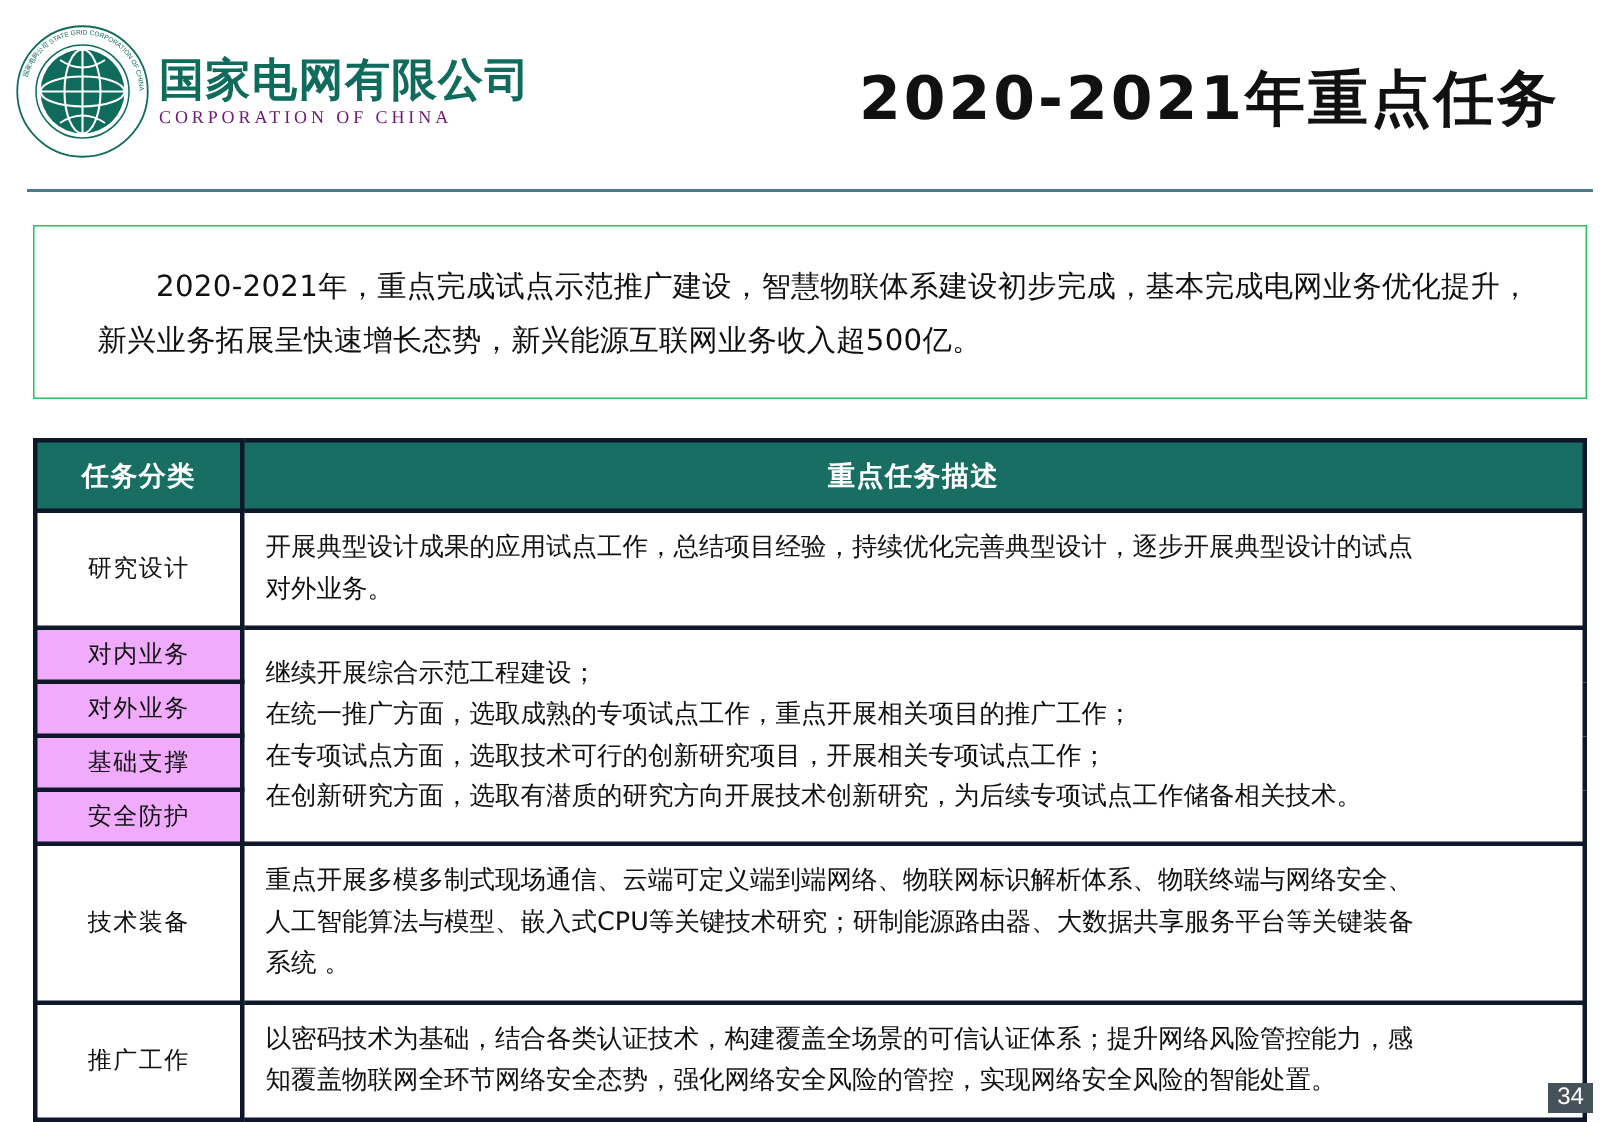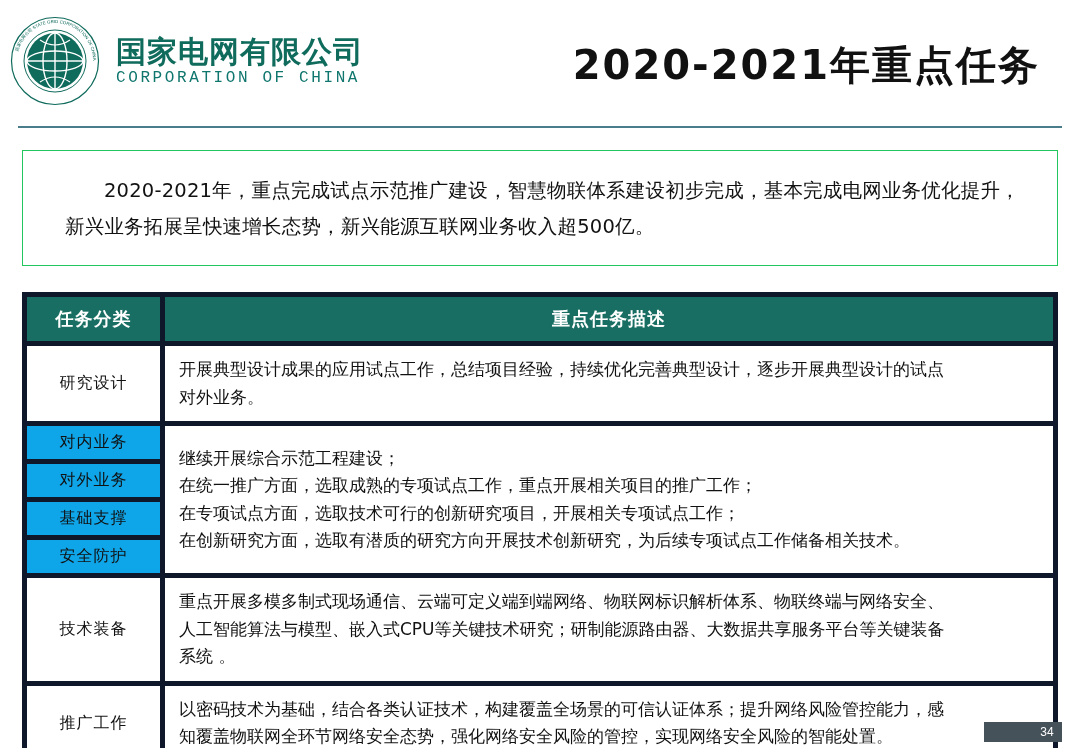--- a/index.html
+++ b/index.html
@@ -34,44 +34,44 @@
     width: 360px;
   }
   .logo-mark {
     width: 90px;
     height: 90px;
     position: relative;
     flex: none;
   }
   .logo-mark svg { display: block; }
   .logo-text {
-    margin-left: 16px;
+    margin-left: 6px;
     line-height: 1;
   }
   .logo-cn {
     font-family: "DejaVu Sans", "Liberation Sans", sans-serif;
     font-size: 30px;
     font-weight: bold;
     color: #0f6b5c;
     letter-spacing: 1px;
     white-space: nowrap;
   }
   .logo-en1 {
     font-family: "Liberation Serif", "DejaVu Serif", serif;
     font-size: 31px;
     font-weight: bold;
     color: #0f6b5c;
     letter-spacing: 6px;
     margin-top: 4px;
     white-space: nowrap;
   }
   .logo-en2 {
-    font-family: Liberation Mono, monospace;
-    font-size: 16px;
-    color: #0f766e;
+    font-family: Liberation Serif, serif;
+    font-size: 12px;
+    color: #701a75;
     letter-spacing: 2.6px;
     margin-top: 3px;
     white-space: nowrap;
   }
   .slide-title {
     position: absolute;
     right: 40px;
     top: 38px;
     font-family: "DejaVu Sans", "Liberation Sans", sans-serif;
     font-size: 40px;
@@ -111,21 +111,21 @@
   
   .task-table {
     position: absolute;
     top: 292px;
     left: 22px;
     width: 1036px;
     border-collapse: collapse;
     table-layout: fixed;
   }
   .task-table td, .task-table th {
-    border: 5px solid #0f172a;
+    border: 3px solid #0f172a;
     vertical-align: middle;
   }
   .thead-cell {
     background: #186e62;
     color: #ffffff;
     font-family: "DejaVu Sans", "Liberation Sans", sans-serif;
     font-size: 18px;
     font-weight: bold;
     text-align: center;
     height: 42px;
@@ -133,46 +133,45 @@
   }
   .col-cat { width: 138px; }
   .cat-cell {
     text-align: center;
     font-family: "DejaVu Sans", "Liberation Sans", sans-serif;
     font-size: 16px;
     color: #111;
     letter-spacing: 1px;
     padding: 6px 2px;
   }
-  .cat-cell.tinted { background: #0ea5e9; }
+  .cat-cell.tinted { background: #f0abfc; }
   .desc-cell {
     font-family: "DejaVu Sans", "Liberation Sans", sans-serif;
     font-size: 17px;
     line-height: 1.62;
     color: #111;
     padding: 10px 12px 10px 14px;
     text-align: left;
   }
   .desc-cell .ln { display: block; white-space: nowrap; }
 
   
   .page-number {
     position: absolute;
     right: 18px;
     bottom: 6px;
     width: 30px;
     height: 20px;
     background: #46525a;
     color: #ffffff;
     font-family: "Liberation Sans", sans-serif;
-    font-size: 12px;
+    font-size: 16px;
     display: flex;
     align-items: center;
     justify-content: center;
-    padding-left: 48px;
   }
 </style>
 </head>
 <body>
 
 <div class="header">
   <div class="logo-block">
     <div class="logo-mark">
       <svg width="90" height="90" viewBox="0 0 90 90" aria-hidden="true">
         <defs>

